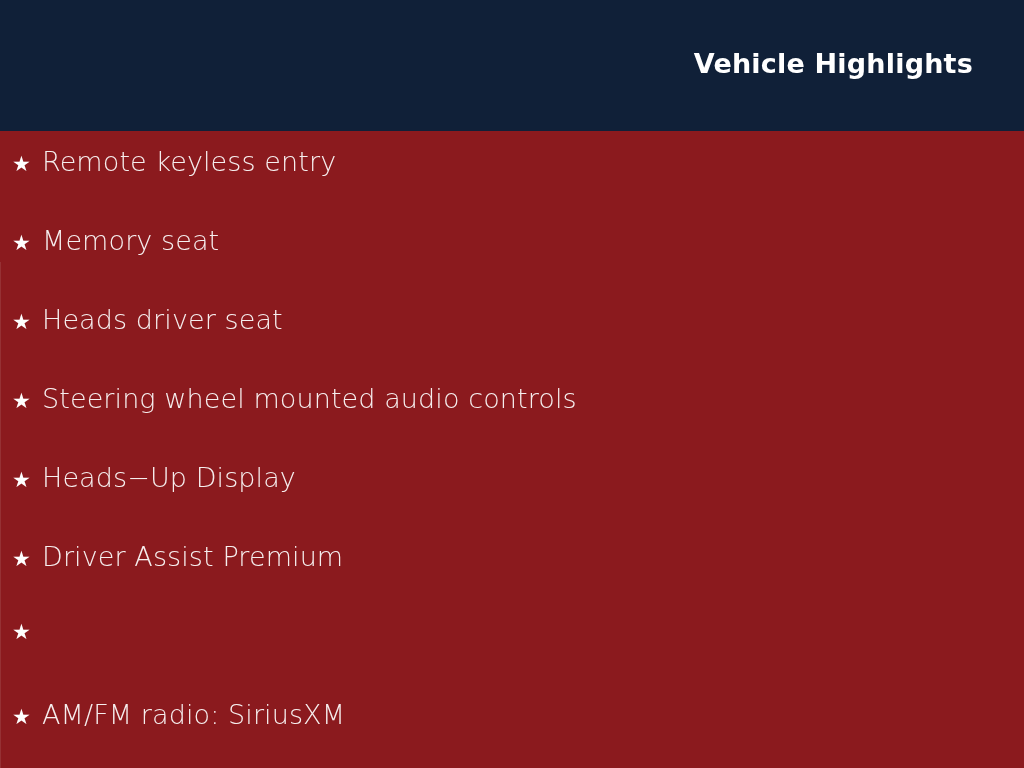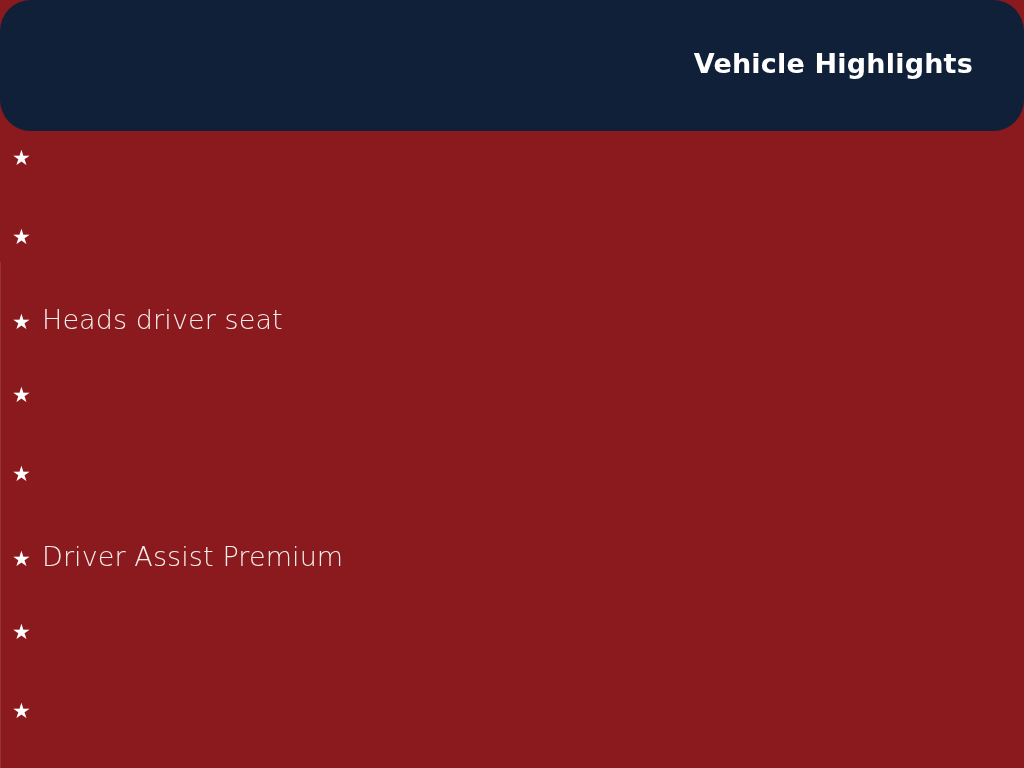--- a/index.html
+++ b/index.html
@@ -28,21 +28,20 @@
     top: 0;
     left: 0;
     width: 1024px;
     height: 131px;
     background: #102038;
     display: flex;
     align-items: center;
     justify-content: flex-end;
     box-sizing: border-box;
     padding-right: 51px;
-    border-radius: 31px;
   }
   .header-title {
     color: #ffffff;
     font-family: "DejaVu Sans", sans-serif;
     font-size: 27px;
     font-weight: bold;
     letter-spacing: 0.2px;
     line-height: 1;
     margin-top: -4px;
     white-space: nowrap;
@@ -111,48 +110,53 @@
     <div class="header-title">Vehicle Highlights</div>
   </div>
 
   <div class="body-area">
     <div class="edge-hairline-left"></div>
 
     <ul class="bullet-list">
 
       <li class="bullet-item">
         <span class="bullet-star">★</span>
+        <span class="bullet-text">Remote keyless entry</span>
       </li>
 
       <li class="bullet-item">
         <span class="bullet-star">★</span>
+        <span class="bullet-text">Memory seat</span>
       </li>
 
       <li class="bullet-item">
         <span class="bullet-star">★</span>
         <span class="bullet-text">Heads driver seat</span>
       </li>
 
       <li class="bullet-item">
         <span class="bullet-star">★</span>
+        <span class="bullet-text">Steering wheel mounted audio controls</span>
       </li>
 
       <li class="bullet-item">
         <span class="bullet-star">★</span>
+        <span class="bullet-text">Heads−Up Display</span>
       </li>
 
       <li class="bullet-item">
         <span class="bullet-star">★</span>
         <span class="bullet-text">Driver Assist Premium</span>
       </li>
 
       <li class="bullet-item">
         <span class="bullet-star">★</span>
       </li>
 
       <li class="bullet-item">
         <span class="bullet-star">★</span>
+        <span class="bullet-text">AM/FM radio: SiriusXM</span>
       </li>
 
     </ul>
   </div>
 
 </div>
 
 </body></html>

